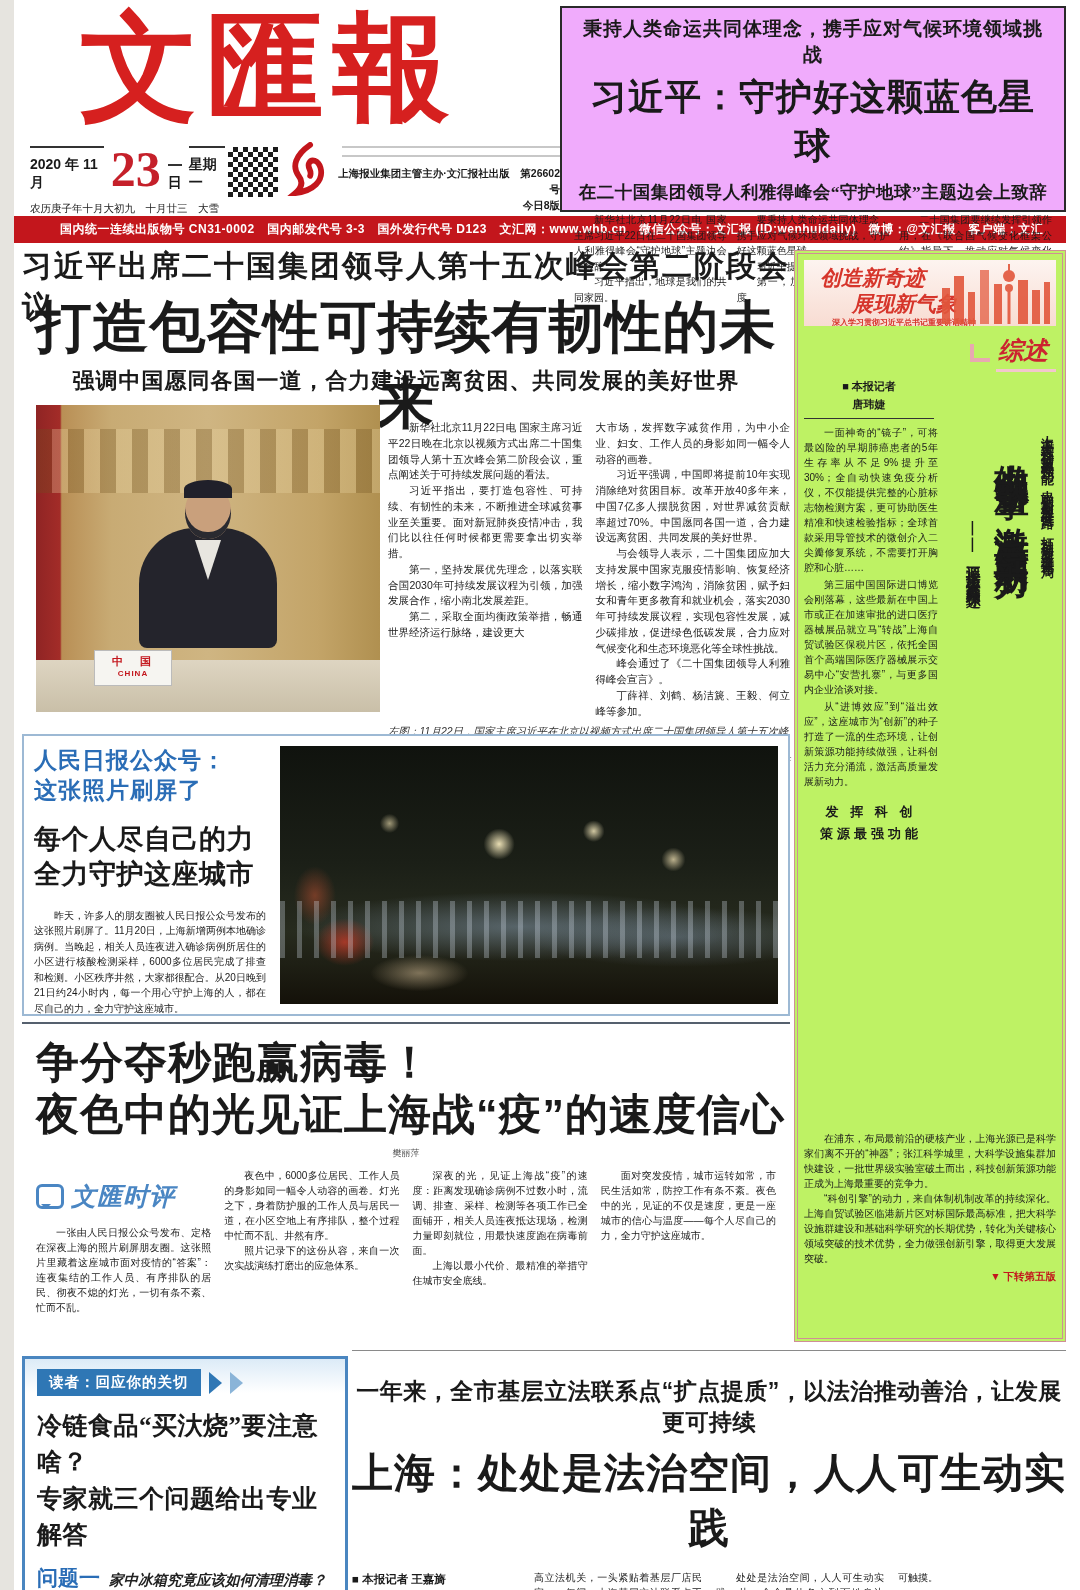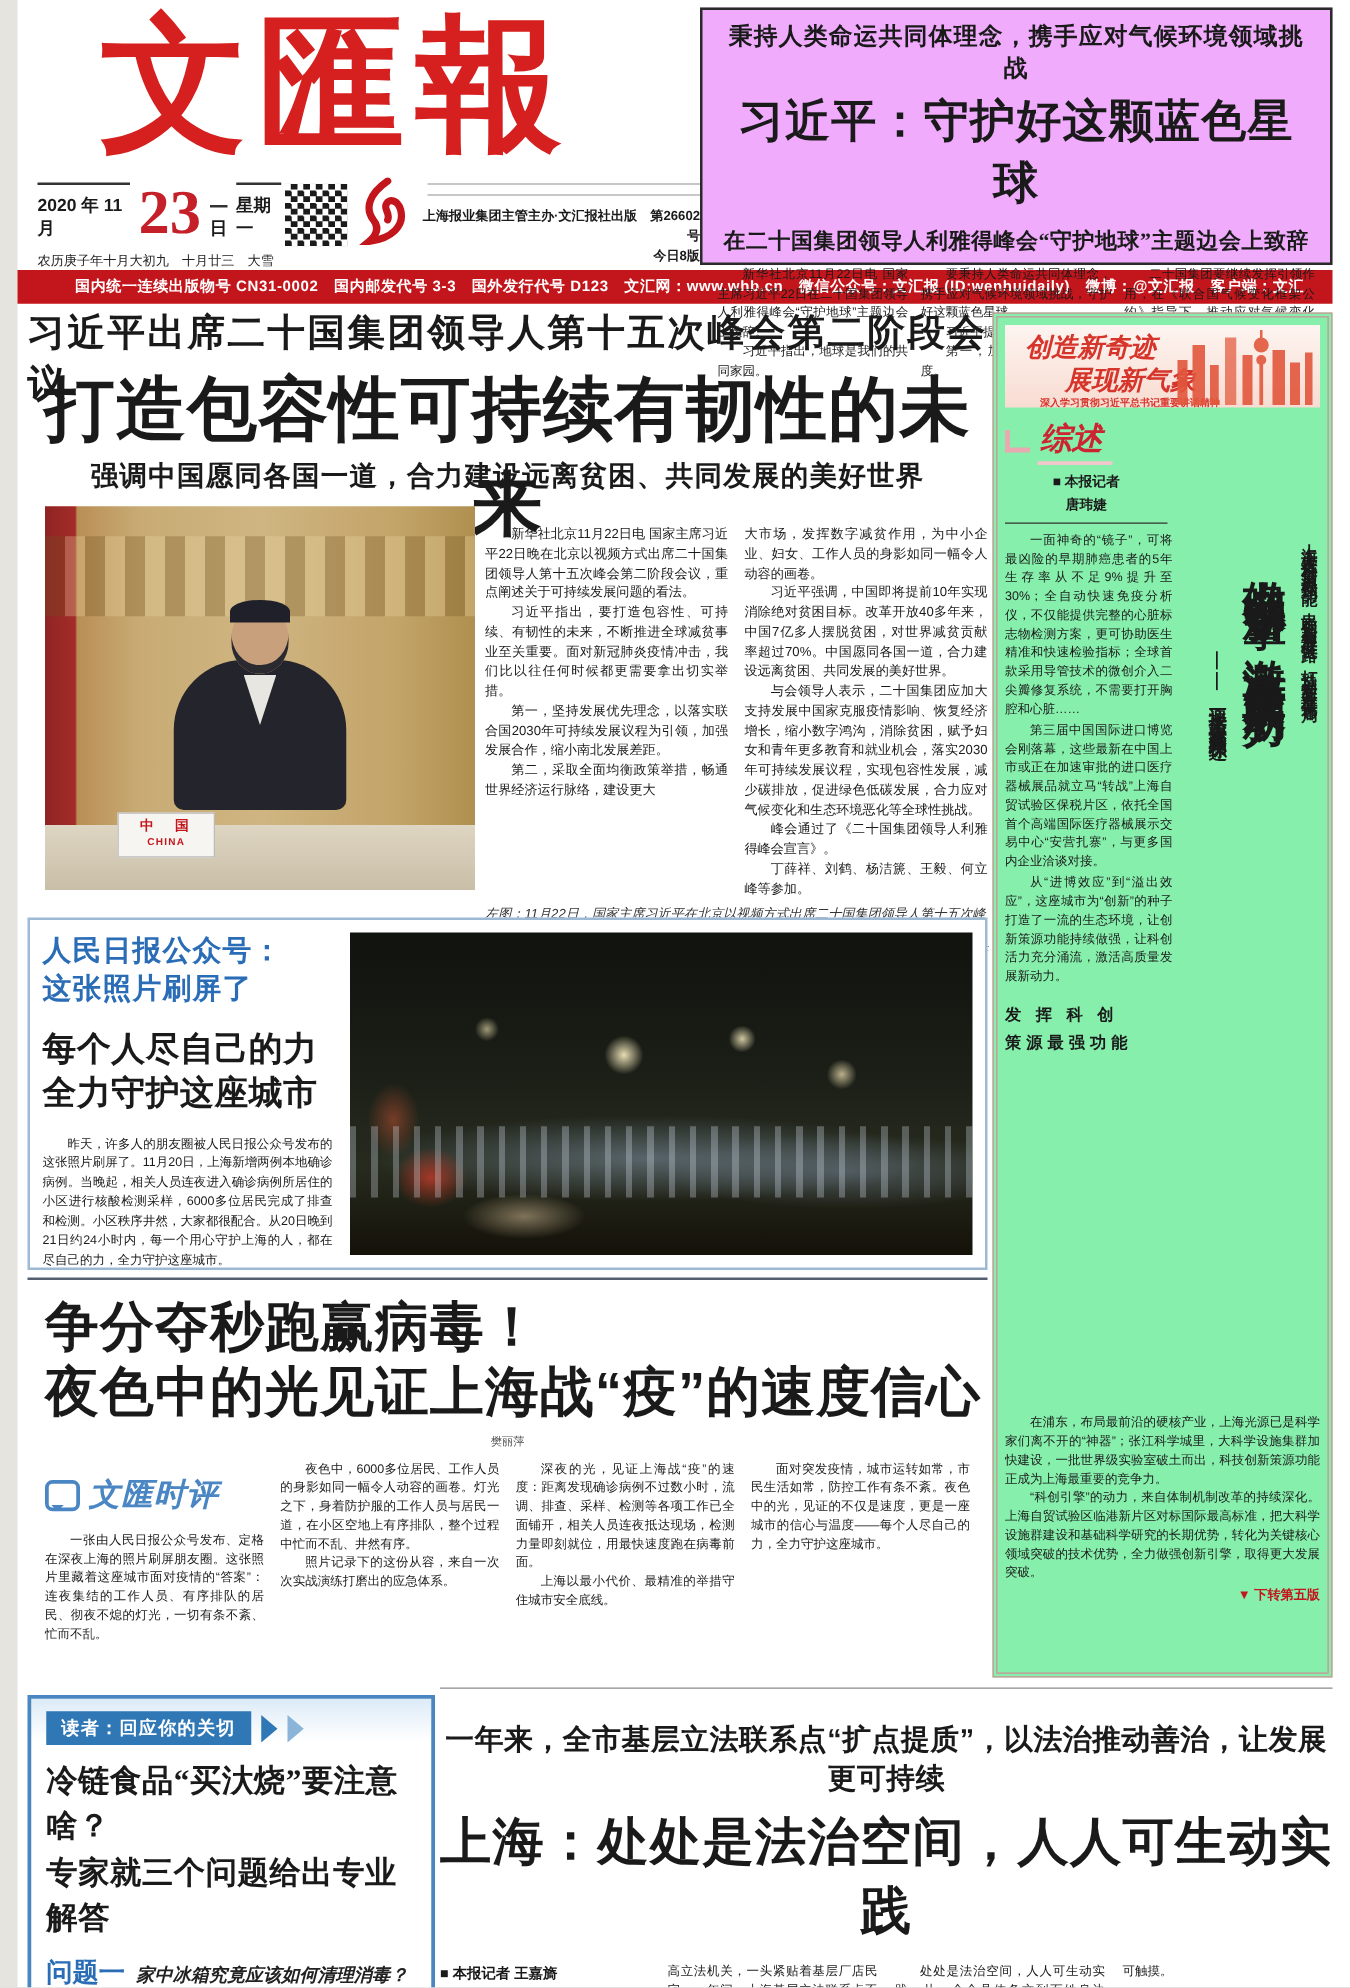--- a/index.html
+++ b/index.html
@@ -55,36 +55,36 @@
      border:1px solid #bbb;text-align:center;line-height:1.25;padding-top:4px;box-sizing:border-box;}
   .photo-xi .plate .cn{font-size:11px;font-weight:bold;color:#c3161c;letter-spacing:3px;}
   .photo-xi .plate .en{font-size:8px;font-weight:bold;color:#c3161c;letter-spacing:1px;}
   .lead-body{position:absolute;left:388px;top:384px;width:402px;height:310px;display:flex;flex-direction:column;margin-top:36px;}
   .lead-cols{display:flex;gap:13px;flex:1;font-size:10.5px;line-height:1.5;text-align:justify;}
   .lead-cols>div{flex:1;}
   .lead-cap{font-size:10.5px;font-style:italic;color:#333;margin-top:5px;line-height:1.45;}
   .lead-credit{font-size:10.5px;font-style:italic;text-align:right;color:#333;}
   
   .sidebar{position:absolute;left:794px;top:250px;width:272px;height:1092px;border:4px double #cf8f96;
-           box-sizing:border-box;padding:6px;background:#86efac;}
+           box-sizing:border-box;padding:6px;background:#bef264;}
   .banner{position:relative;height:66px;overflow:hidden;background:linear-gradient(180deg,#fdf4f0,#f8dcd2);}
   .banner .l1{font-size:21px;font-weight:900;font-style:italic;color:#d6352b;margin:4px 0 0 16px;font-family:"Liberation Serif",serif;}
   .banner .l2{font-size:21px;font-weight:900;font-style:italic;color:#d6352b;margin:-2px 0 0 48px;font-family:"Liberation Serif",serif;}
   .banner .s{font-size:8px;color:#d6352b;margin-left:28px;line-height:1.3;font-weight:bold;}
   .banner svg{position:absolute;right:2px;top:2px;}
-  .zslogo{margin-top:8px;display:flex;align-items:center;gap:6px;}
+  .zslogo{margin-top:8px;display:flex;align-items:center;gap:6px;justify-content:flex-end;}
   .zsicon{width:16px;height:14px;border-left:4px solid #e8a9b0;border-bottom:4px solid #e8a9b0;}
   .zstext{font-size:25px;font-weight:900;font-style:italic;color:#cc2430;font-family:"Liberation Serif",serif;
           border-bottom:3px solid #f2c7cc;padding:0 8px 2px 2px;}
   .sbyline{margin-top:6px;width:130px;font-size:11px;font-weight:bold;text-align:center;
            border-bottom:1.5px solid #333;padding-bottom:5px;line-height:1.6;}
   .scontent{position:relative;margin-top:6px;height:700px;}
   .side-left{width:134px;height:700px;overflow:hidden;font-size:10px;line-height:1.5;text-align:justify;}
   .side-left .p{margin-bottom:2px;}
-  .crosshead{margin:12px 0 8px;text-align:left;font-weight:900;font-size:13px;letter-spacing:4px;line-height:1.7;}
+  .crosshead{margin:12px 0 8px;text-align:center;font-weight:900;font-size:13px;letter-spacing:4px;line-height:1.7;}
   .vblock{position:absolute;right:0;top:0;height:700px;width:122px;writing-mode:vertical-rl;}
   .v-kick{font-size:13px;font-weight:bold;letter-spacing:3px;line-height:1.35;margin-left:8px;}
   .v-head{font-size:35px;font-weight:900;letter-spacing:4px;margin-top:12px;margin-left:8px;
           font-family:"Liberation Serif","DejaVu Serif",serif;line-height:1.15;}
   .v-sub{font-size:14.5px;font-weight:bold;letter-spacing:2px;margin-top:96px;}
   .side-bottom{margin-top:6px;height:230px;overflow:hidden;font-size:10px;line-height:1.5;text-align:justify;}
   
   .midbox{position:absolute;left:22px;top:734px;width:768px;height:282px;border:2px solid #9db9d4;
           box-sizing:border-box;padding:10px;display:flex;gap:14px;background:#fff;}
   .mid-left{width:232px;}

